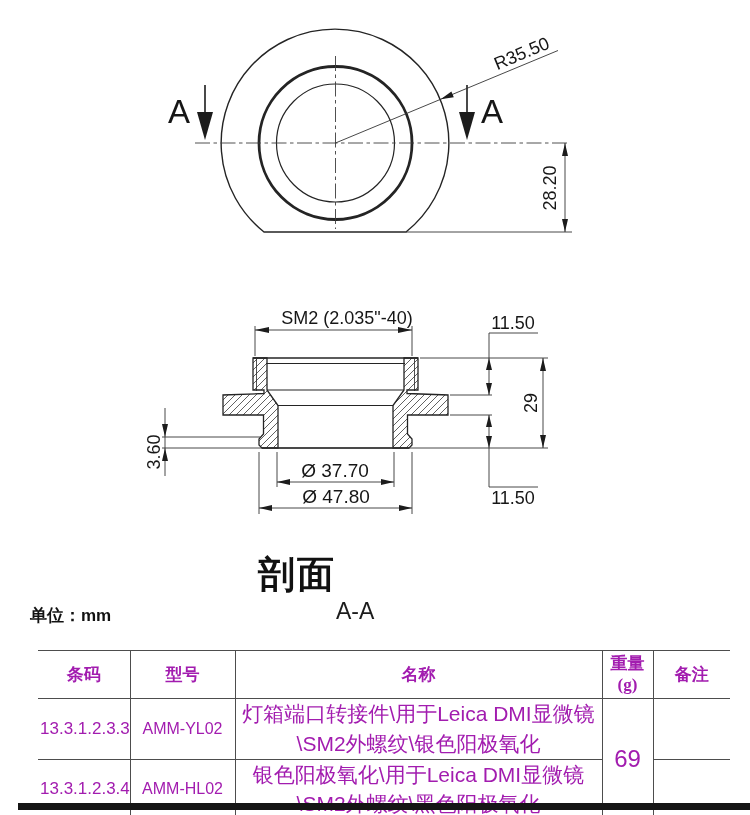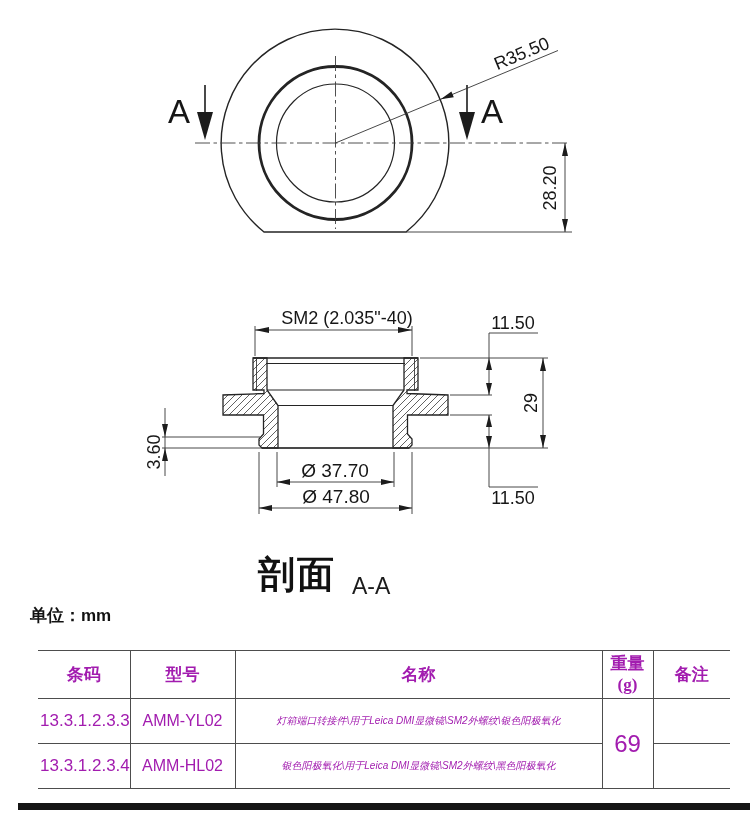--- a/index.html
+++ b/index.html
@@ -3,32 +3,32 @@
 <meta charset="utf-8">
 <style>
   html,body{margin:0;padding:0;background:#fff;}
   .canvas{position:relative;width:750px;height:815px;background:#ffffff;overflow:hidden;
           font-family:"Liberation Sans","DejaVu Sans",sans-serif;color:#111;}
   svg{position:absolute;left:0;top:0;}
   svg text{font-family:"Liberation Sans","DejaVu Sans",sans-serif;fill:#161616;}
   .dim{font-size:18px;}
   .dim-dia{font-size:19px;}
   .marker-letter{font-size:33px;}
-  .sec-title{position:absolute;left:258px;top:550px;display:flex;align-items:flex-end;gap:16px;}
+  .sec-title{position:absolute;left:258px;top:550px;display:flex;align-items:flex-start;gap:0;}
   .sec-title .main{font-size:37px;font-weight:bold;letter-spacing:2px;}
-  .sec-title .suffix{font-size:23px;color:#1c1c1c;}
+  .sec-title .suffix{font-size:23px;color:#1c1c1c;margin-top:48px;}
   .units{position:absolute;left:30px;top:604px;font-size:17px;font-weight:bold;text-align:right;}
   table.parts{position:absolute;left:38px;top:650px;width:692px;border-collapse:collapse;
               table-layout:fixed;font-size:17px;color:#a21caf;}
   table.parts th,table.parts td{text-align:center;vertical-align:middle;padding:0 2px;
               font-weight:normal;}
   table.parts th{font-weight:bold;border-top:1.5px solid #4d4d4d;border-bottom:1.5px solid #4d4d4d;height:47px;}
   table.parts td{border-bottom:1.5px solid #4d4d4d;height:44px;}
   .bR{border-right:1.5px solid #4d4d4d;}
-  .cell-name{font-size:10px;line-height:1.42;padding:2px 6px;font-style:italic;}
+  .cell-name{font-size:21px;line-height:1.42;padding:2px 6px;}
   .cell-model{font-size:16px;}
   .cell-weight{font-size:24px;}
   .weight-head div{line-height:1.2;font-family:Liberation Serif, serif;}
   .bottom-bar{position:absolute;left:18px;top:803px;width:732px;height:7px;background:#151515;}
 </style>
 </head>
 <body>
 
 <div class="canvas">
 

